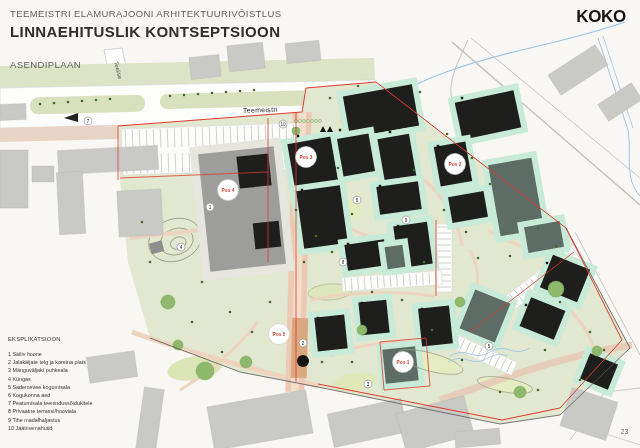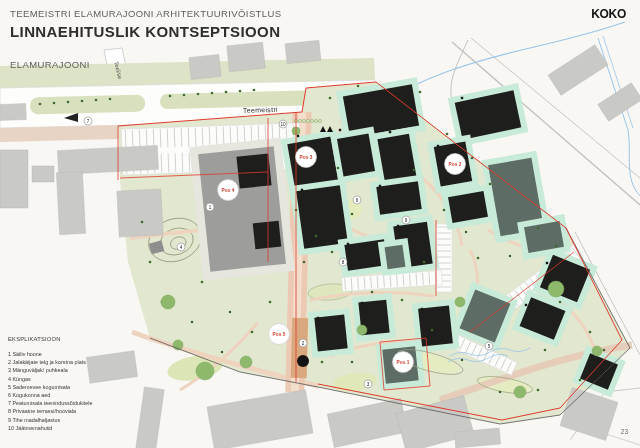--- a/index.html
+++ b/index.html
@@ -3,21 +3,21 @@
 <meta charset="utf-8">
 <style>
   html,body{margin:0;padding:0;}
   body{width:640px;height:448px;background:#f8f7f4;font-family:"Liberation Sans",sans-serif;overflow:hidden;}
   .canvas{position:relative;width:640px;height:448px;background:#f8f7f4;}
   svg{position:absolute;left:0;top:0;}
   header{position:absolute;left:10px;top:8px;z-index:5;}
   .t1{font-size:9.5px;letter-spacing:.4px;color:#5d5d5d;}
   .t2{font-size:15px;letter-spacing:.4px;color:#2e2e2e;font-weight:bold;margin-top:4px;}
   .t3{font-size:9.5px;letter-spacing:.4px;color:#5d5d5d;margin-top:19px;}
-  .logo{position:absolute;right:14px;top:7px;font-size:12px;font-weight:800;letter-spacing:-.3px;color:#151515;z-index:5;}
+  .logo{position:absolute;right:14px;top:7px;font-size:17px;font-weight:800;letter-spacing:-.3px;color:#151515;z-index:5;}
   .legend{position:absolute;left:8px;top:336px;z-index:5;}
   .lg-title{font-size:5.8px;color:#3a3a3a;letter-spacing:.2px;margin-bottom:8px;}
   .lg-item{font-size:5.4px;color:#3a3a3a;line-height:8.2px;white-space:nowrap;}
   .pagenum{position:absolute;right:12px;top:428px;font-size:6.5px;color:#6a6a6a;z-index:5;}
   .pos-t{font-size:4.8px;font-weight:bold;fill:#cf4233;}
   .num-t{font-size:4.6px;fill:#222;}
   .street{font-size:7px;fill:#2b2b2b;letter-spacing:.3px;}
   .street2{font-size:5.8px;fill:#555;}
 </style>
 </head>
@@ -472,21 +472,21 @@
     <g transform="translate(283,124)">
           <circle r="4" fill="#fff" stroke="#8a8a8a" stroke-width="0.6"></circle>
           <text class="num-t" text-anchor="middle" dy="1.7">10</text>
         </g>
   </g>
 </svg>
 
 <header>
   <div class="t1">TEEMEISTRI ELAMURAJOONI ARHITEKTUURIVÕISTLUS</div>
   <div class="t2">LINNAEHITUSLIK KONTSEPTSIOON</div>
-  <div class="t3">ELAMURAJOONI</div>
+  <div class="t3">ASENDIPLAAN</div>
 </header>
 
 <div class="logo">KOKO</div>
 
 <aside class="legend">
   <div class="lg-title">EKSPLIKATSIOON</div>
   <div class="lg-item">1 Säiliv hoone</div>
   <div class="lg-item">2 Jalakäijate telg ja korstna plats</div>
   <div class="lg-item">3 Mänguväljak/ puhkeala</div>
   <div class="lg-item">4 Küngas</div>

